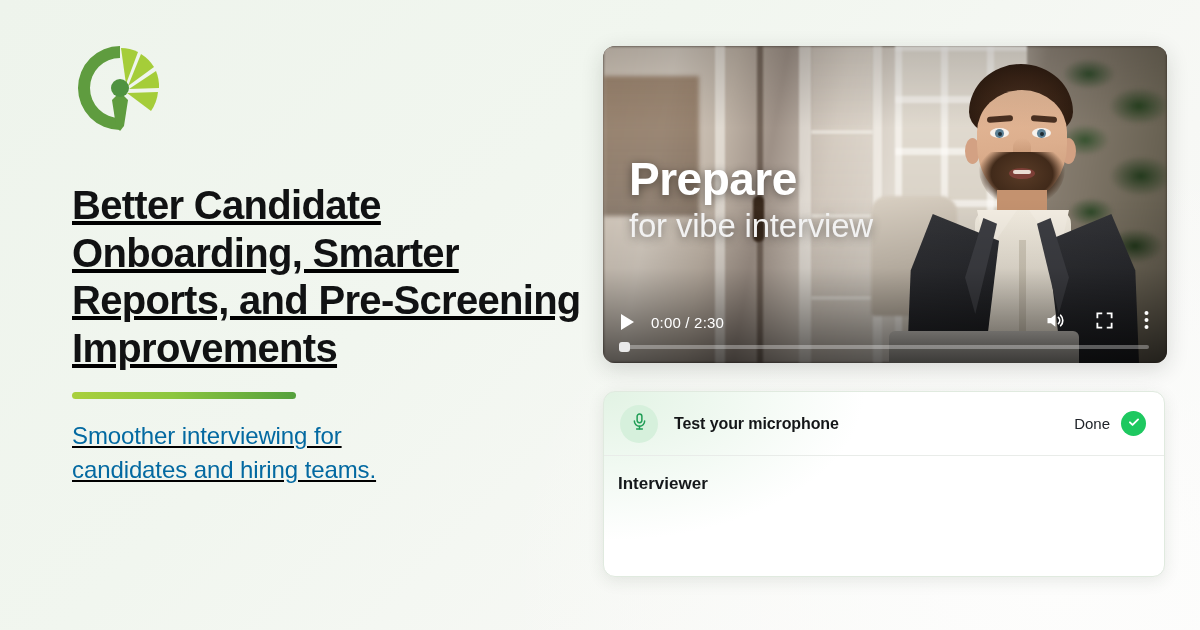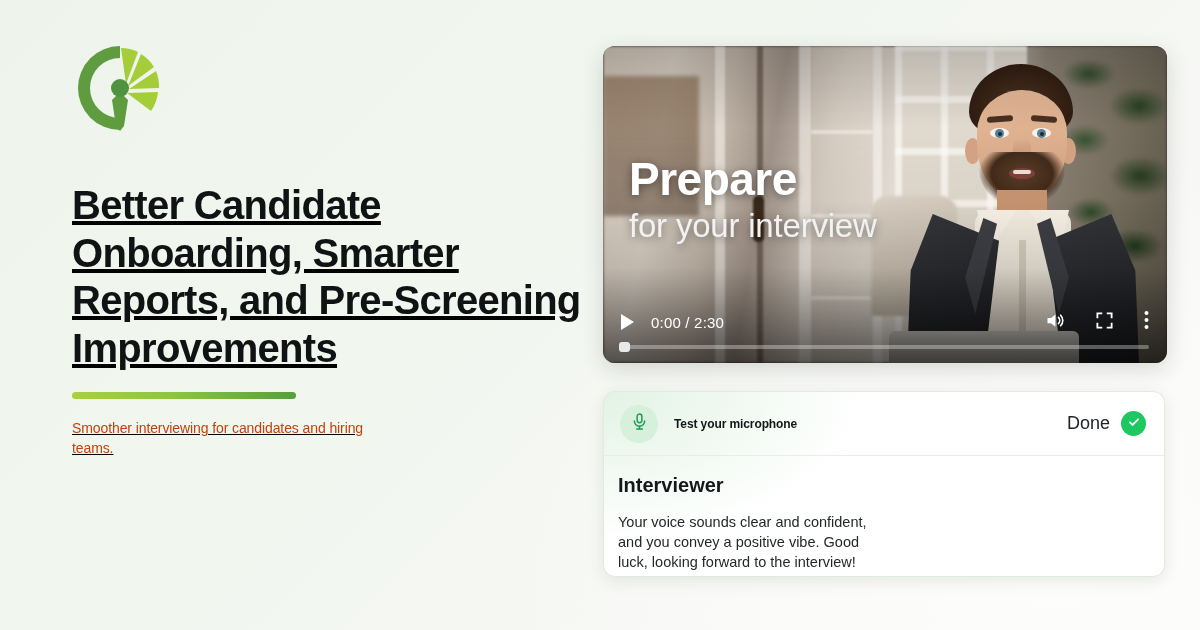--- a/index.html
+++ b/index.html
@@ -57,23 +57,23 @@
     margin-top: 20px;
     width: 224px;
     height: 7px;
     border-radius: 4px;
     background: linear-gradient(90deg, #a9d03c 0%, #8cc63f 45%, #54a03c 100%);
   }
 
   
   .subhead {
     margin-top: 20px;
-    font-size: 14px;
+    font-size: 24px;
     line-height: 1.42;
-    color: #c2410c;
+    color: #0369a1;
     width: 330px;
     letter-spacing: -0.1px;
   }
 
   
   .right-col {
     position: absolute;
     left: 603px;
     top: 46px;
     width: 564px;
@@ -322,46 +322,46 @@
     border-bottom: 1px solid #e9ece9;
   }
   .mic-badge {
     width: 38px; height: 38px; border-radius: 50%;
     background: #d6f0dc;
     display: flex; align-items: center; justify-content: center;
     flex: 0 0 auto;
   }
   .mic-title {
     margin-left: 16px;
-    font-size: 12px;
+    font-size: 16px;
     font-weight: bold;
     color: #141618;
     letter-spacing: -0.1px;
   }
   .mic-spacer { flex: 1; }
   .done-label {
-    font-size: 18px;
+    font-size: 15px;
     color: #20242a;
     margin-right: 11px;
   }
   .done-check {
     width: 25px; height: 25px; border-radius: 50%;
     background: #1ec860;
     display: flex; align-items: center; justify-content: center;
   }
 
   .convo {
     display: flex;
     padding: 18px 18px 0 14px;
     gap: 14px;
   }
   .convo-col { flex: 1 1 0; min-width: 0; }
   .convo-col.left { flex: 0 0 272px; }
   .convo-role {
-    font-size: 20px;
+    font-size: 17px;
     font-weight: bold;
     color: #15181b;
     margin-bottom: 15px;
   }
   .convo-text {
     font-size: 14.5px;
     line-height: 1.38;
     color: #24282c;
   }
 </style>
@@ -446,21 +446,21 @@
           <div class="p-lapel-l"></div>
           <div class="p-lapel-r"></div>
           <div class="p-laptop"></div>
         </div>
       </div>
 
       <div class="video-vignette"></div>
 
       <div class="video-overlay">
         <div class="vo-line1">Prepare</div>
-        <div class="vo-line2">for your interview</div>
+        <div class="vo-line2">for vibe interview</div>
       </div>
 
       <div class="controls">
         <div class="controls-row">
 
           <div class="ctl-btn">
             <span class="play-icon"></span>
           </div>
 
           <div class="time-label">0:00 / 2:30</div>
@@ -534,18 +534,17 @@
           <svg width="14" height="14" viewBox="0 0 24 24" fill="none" stroke="#ffffff" stroke-width="3.2" stroke-linecap="round" stroke-linejoin="round">
             <path d="M5 12.5l4.5 4.5L19 7.5"></path>
           </svg>
         </span>
       </div>
     </div>
 
     <div class="convo">
       <div class="convo-col left">
         <div class="convo-role">Interviewer</div>
-        <div class="convo-text">Your voice sounds clear and confident, and you convey a positive vibe. Good luck, looking forward to the interview!</div>
       </div>
     </div>
   </div>
 
 </div>
 
 </body></html>

